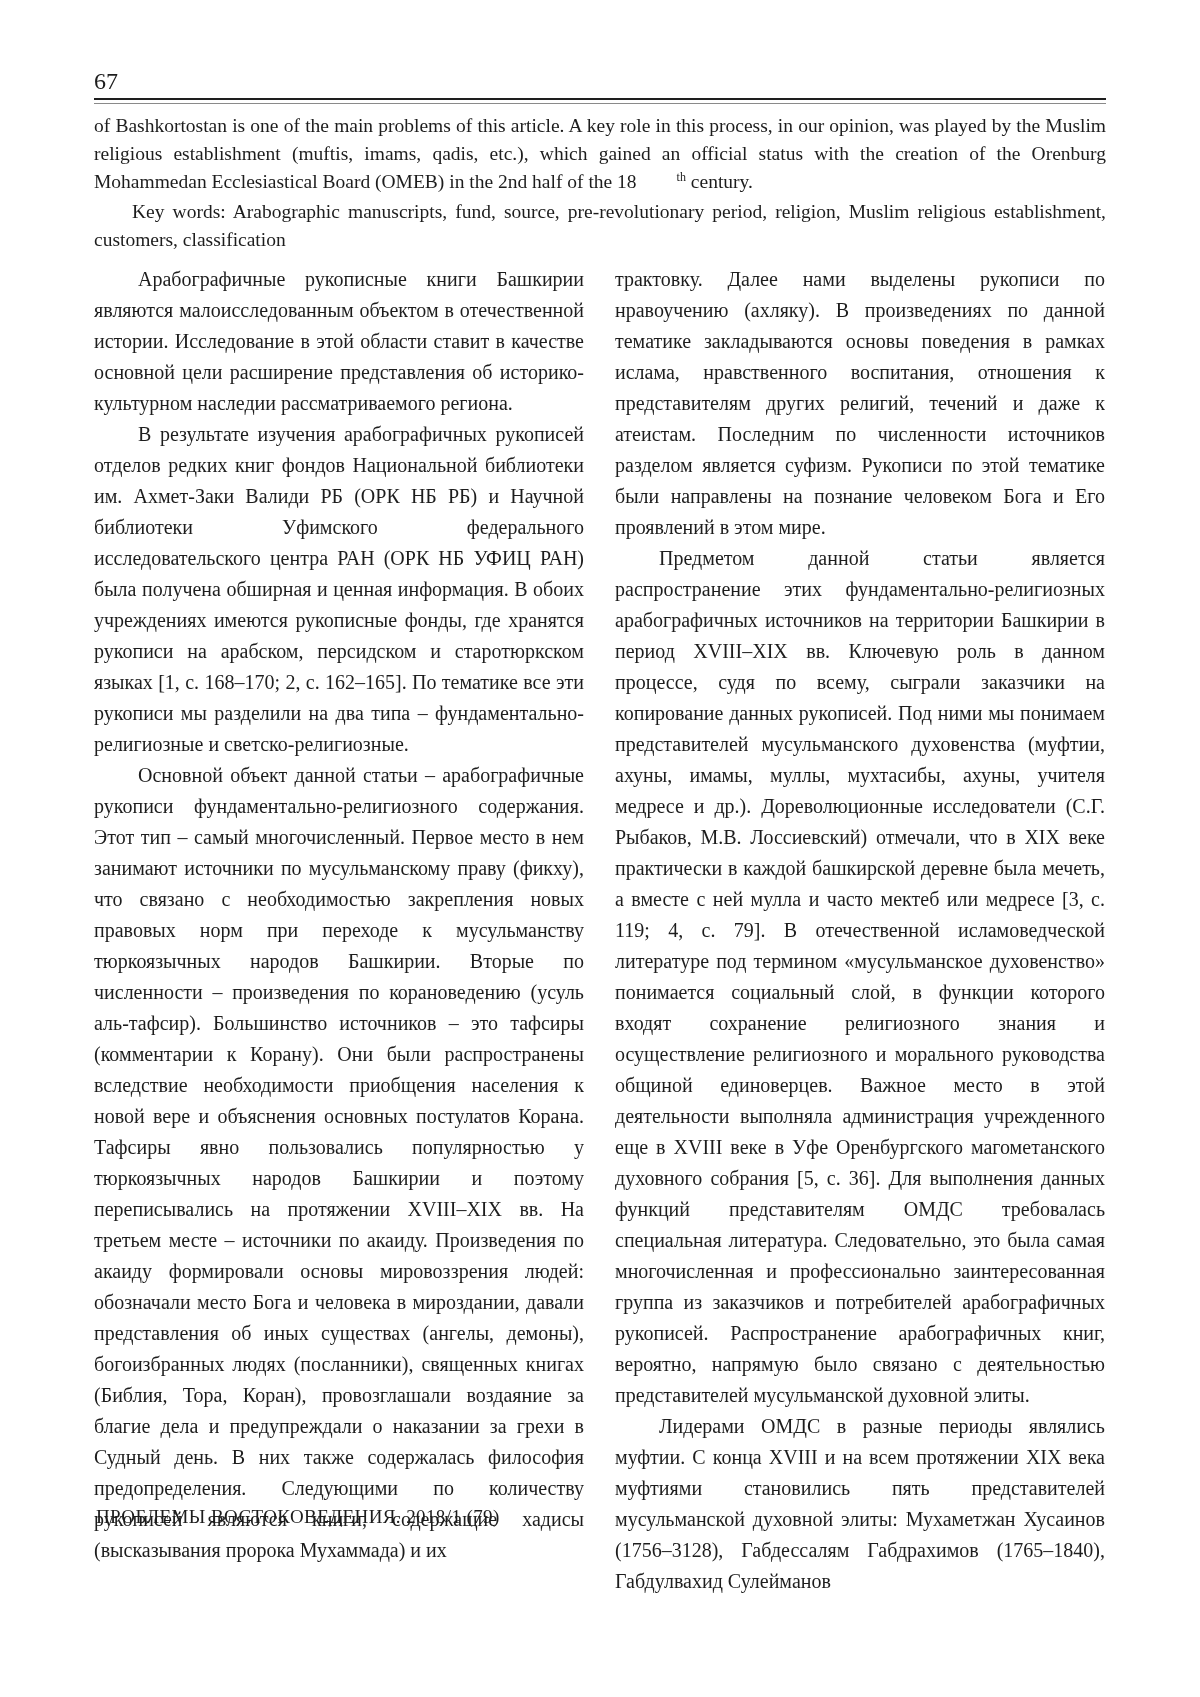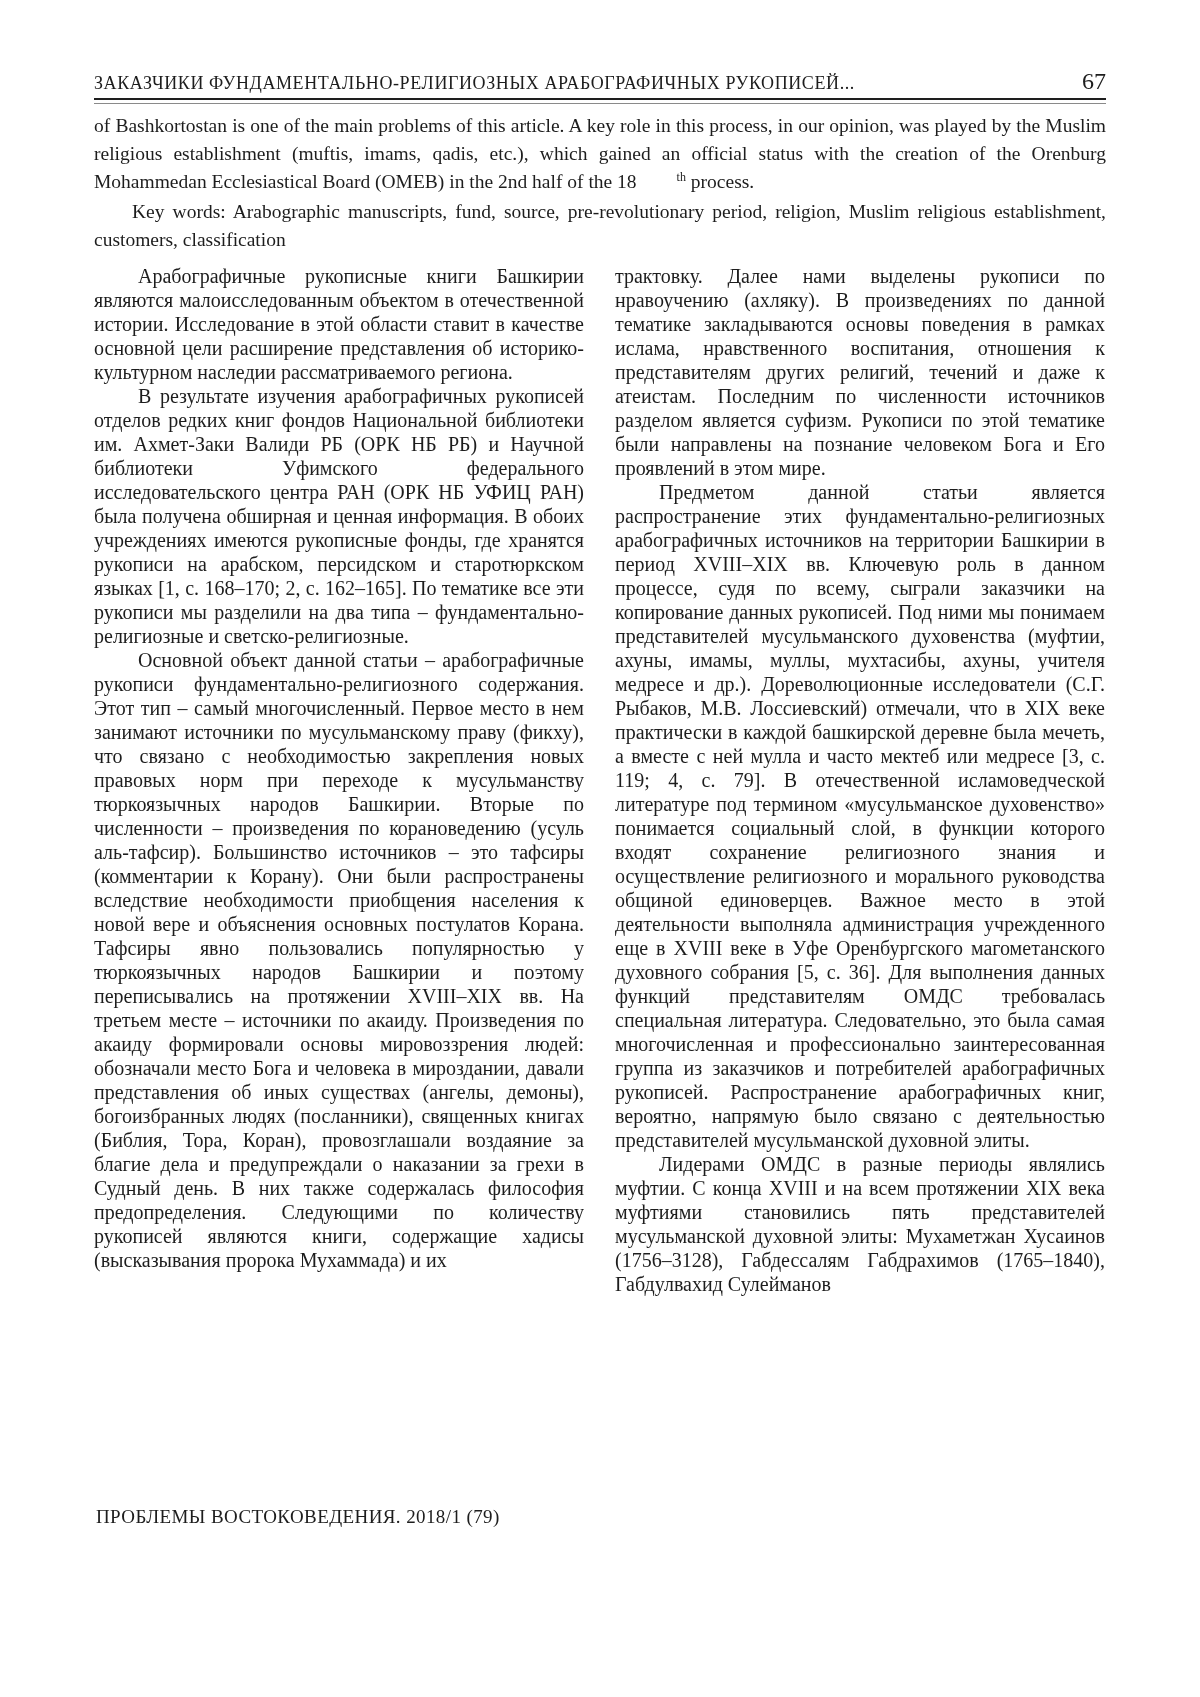--- a/index.html
+++ b/index.html
@@ -73,21 +73,21 @@
     position: absolute;
     left: 94px;
     top: 264px;
     width: 1012px;
     display: flex;
     gap: 31px;
   }
   .col {
     width: 490px;
     font-size: 20px;
-    line-height: 24px;
+    line-height: 31px;
     text-align: justify;
   }
   .col p {
     margin: 0;
     text-indent: 44px;
   }
   .col p.no-indent { text-indent: 0; }
   
   .journal-footer {
     position: absolute;
@@ -97,27 +97,26 @@
     letter-spacing: 0.4px;
     white-space: nowrap;
   }
 </style>
 </head>
 <body>
 
 <div class="page">
 
   <div class="running-header">
-    <span class="title">ЗАКАЗЧИКИ ФУНДАМЕНТАЛЬНО-РЕЛИГИОЗНЫХ АРАБОГРАФИЧНЫХ РУКОПИСЕЙ...</span>
     <span class="pageno">67</span>
   </div>
 
   <div class="header-rule"></div>
 
-  <div class="abstract"><span>of Bashkortostan is one of the main problems of this article. A key role in this process, in our opinion, was played by the Muslim religious establishment (muftis, imams, qadis, etc.), which gained an official status with the creation of the Orenburg Mohammedan Ecclesiastical Board (OMEB) in the 2nd half of the 18</span><sup>th</sup><span> process.</span></div>
+  <div class="abstract"><span>of Bashkortostan is one of the main problems of this article. A key role in this process, in our opinion, was played by the Muslim religious establishment (muftis, imams, qadis, etc.), which gained an official status with the creation of the Orenburg Mohammedan Ecclesiastical Board (OMEB) in the 2nd half of the 18</span><sup>th</sup><span> century.</span></div>
 
   <div class="keywords"><b>Key words:</b><span> Arabographic manuscripts, fund, source, pre-revolutionary period, religion, Muslim religious establishment, customers, classification</span></div>
 
   <div class="columns">
     <div class="col">
       <p>Арабографичные рукописные книги Башкирии являются малоисследованным объектом в отечественной истории. Исследование в этой области ставит в качестве основной цели расширение представления об историко-культурном наследии рассматриваемого региона.</p>
       <p>В результате изучения арабографичных рукописей отделов редких книг фондов Национальной библиотеки им. Ахмет-Заки Валиди РБ (ОРК НБ РБ) и Научной библиотеки Уфимского федерального исследовательского центра РАН (ОРК НБ УФИЦ РАН) была получена обширная и ценная информация. В обоих учреждениях имеются рукописные фонды, где хранятся рукописи на арабском, персидском и старотюркском языках [1, с. 168–170; 2, с. 162–165]. По тематике все эти рукописи мы разделили на два типа – фундаментально-религиозные и светско-религиозные.</p>
       <p>Основной объект данной статьи – арабографичные рукописи фундаментально-религиозного содержания. Этот тип – самый многочисленный. Первое место в нем занимают источники по мусульманскому праву (фикху), что связано с необходимостью закрепления новых правовых норм при переходе к мусульманству тюркоязычных народов Башкирии. Вторые по численности – произведения по корановедению (усуль аль-тафсир). Большинство источников – это тафсиры (комментарии к Корану). Они были распространены вследствие необходимости приобщения населения к новой вере и объяснения основных постулатов Корана. Тафсиры явно пользовались популярностью у тюркоязычных народов Башкирии и поэтому переписывались на протяжении XVIII–XIX вв. На третьем месте – источники по акаиду. Произведения по акаиду формировали основы мировоззрения людей: обозначали место Бога и человека в мироздании, давали представления об иных существах (ангелы, демоны), богоизбранных людях (посланники), священных книгах (Библия, Тора, Коран), провозглашали воздаяние за благие дела и предупреждали о наказании за грехи в Судный день. В них также содержалась философия предопределения. Следующими по количеству рукописей являются книги, содержащие хадисы (высказывания пророка Мухаммада) и их</p>
     </div>
     <div class="col">

